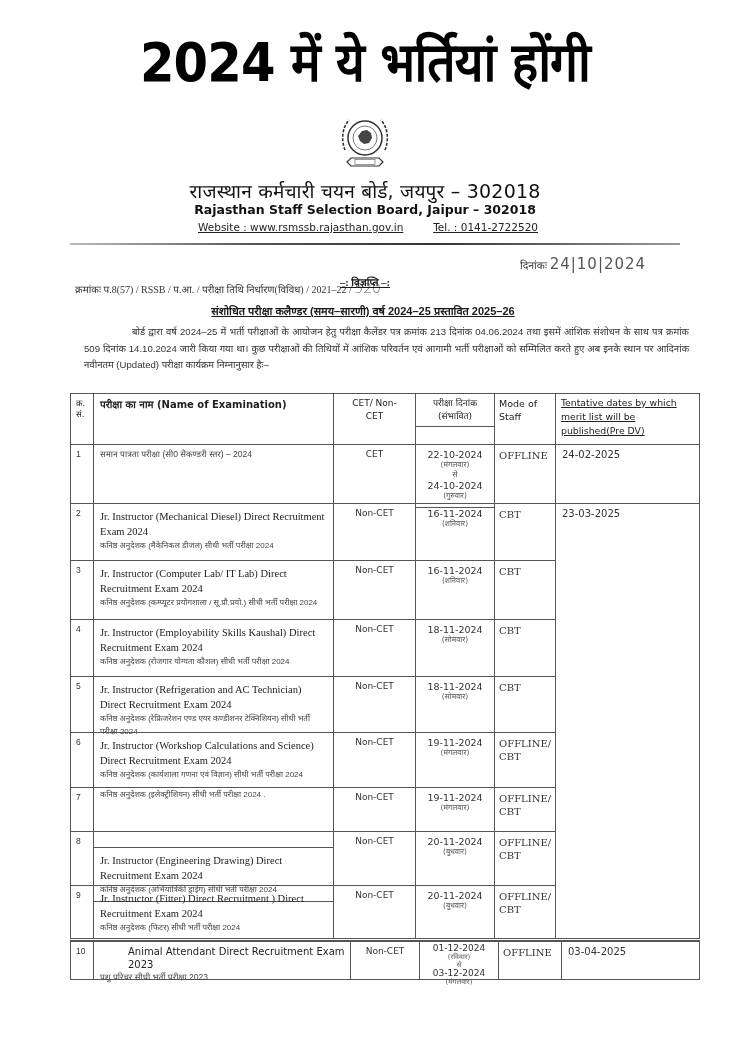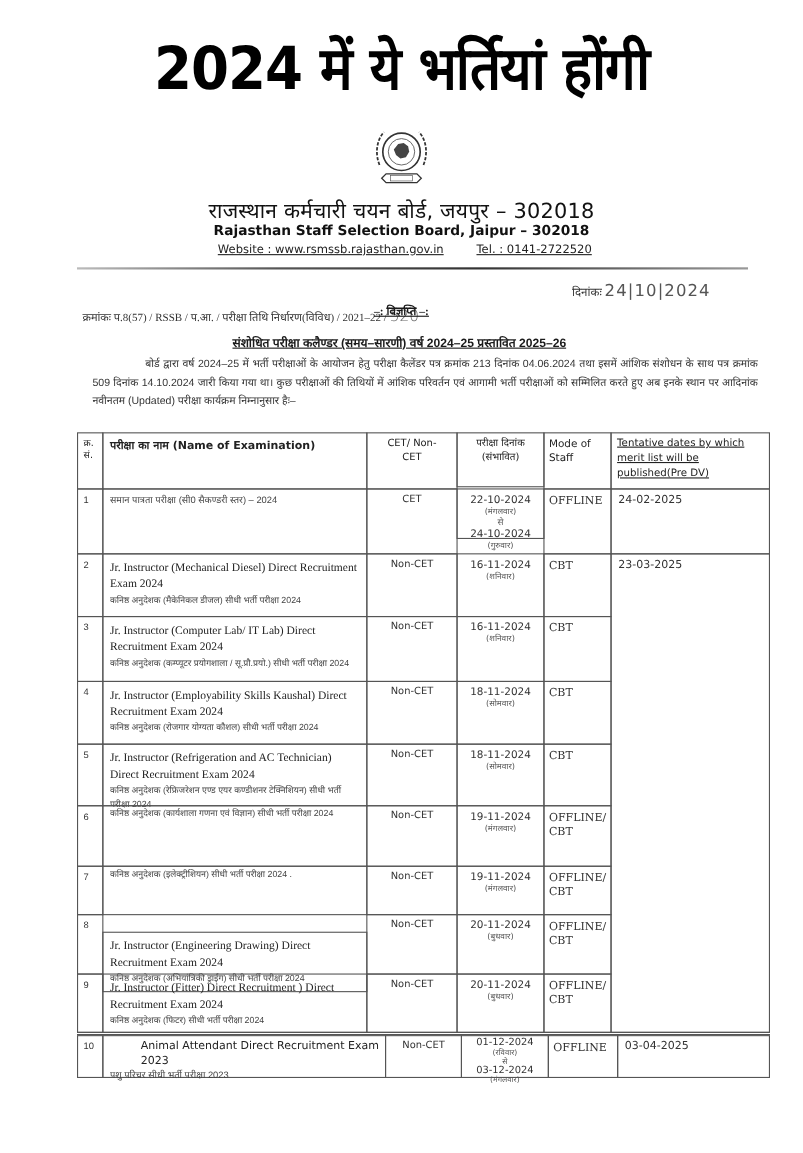--- a/index.html
+++ b/index.html
@@ -128,30 +128,30 @@
 <div class="notice-title">–: विज्ञप्ति –:</div>
 <div class="subject">संशोधित परीक्षा कलैण्डर (समय–सारणी) वर्ष 2024–25 प्रस्तावित 2025–26</div>
 
 <div class="para"><span class="indent"></span><span>बोर्ड द्वारा वर्ष 2024–25 में भर्ती परीक्षाओं के आयोजन हेतु परीक्षा कैलेंडर पत्र क्रमांक 213 दिनांक 04.06.2024 तथा इसमें आंशिक संशोधन के साथ पत्र क्रमांक 509 दिनांक 14.10.2024 जारी किया गया था। कुछ परीक्षाओं की तिथियों में आंशिक परिवर्तन एवं आगामी भर्ती परीक्षाओं को सम्मिलित करते हुए अब इनके स्थान पर आदिनांक नवीनतम (Updated) परीक्षा कार्यक्रम निम्नानुसार हैः–</span></div>
 
 <div class="tbl">
 
   <div class="cell hdr c-sn sn" style="top:0;height:52px;font-size:8.5px;line-height:11px;">क्र. सं.</div>
   <div class="cell hdr c-name" style="top:0;height:52px;padding:3px 6px;font-weight:bold;font-size:10px;">परीक्षा का नाम (Name of Examination)</div>
   <div class="cell hdr c-cet cet" style="top:0;height:52px;padding:3px 10px;line-height:13px;">CET/ Non-CET</div>
-  <div class="cell hdr c-date cet" style="top:0;height:50px;padding:3px 6px;line-height:13px;font-size:9px;">परीक्षा दिनांक (संभावित)</div>
+  <div class="cell hdr c-date cet" style="top:0;height:34px;padding:3px 6px;line-height:13px;font-size:9px;">परीक्षा दिनांक (संभावित)</div>
   <div class="cell hdr c-mode" style="top:0;height:52px;padding:3px 4px;line-height:13px;">Mode of Staff</div>
   <div class="cell hdr c-merit merit" style="top:0;height:52px;padding:2px 5px;line-height:14px;font-size:9.3px;text-decoration:underline;">Tentative dates by which merit list will be published(Pre DV)</div>
 
   <div class="cell c-sn sn" style="top:51px;height:60px;">1</div>
   <div class="cell c-name" style="top:51px;height:60px;">
     <div class="name-hi" style="padding-top:3px;font-size:8.5px;">समान पात्रता परीक्षा (सी0 सैकण्डरी स्तर) – 2024</div>
   </div>
   <div class="cell c-cet cet" style="top:51px;height:60px;">CET</div>
-  <div class="cell c-date date" style="top:51px;height:46px;">
+  <div class="cell c-date date" style="top:51px;height:64px;">
     <span>22-10-2024</span>
     <span class="day">(मंगलवार)</span>
     <span class="to">से</span>
     <span>24-10-2024</span>
     <span class="day">(गुरुवार)</span>
   </div>
   <div class="cell c-mode mode" style="top:51px;height:60px;">OFFLINE</div>
   <div class="cell c-merit merit" style="top:51px;height:60px;">24-02-2025</div>
 
   <div class="cell c-merit merit" style="top:110px;height:436px;">23-03-2025</div>
@@ -199,20 +199,21 @@
   </div>
   <div class="cell c-cet cet" style="top:283px;height:57px;">Non-CET</div>
   <div class="cell c-date date" style="top:283px;height:57px;">
     <span>18-11-2024</span>
     <span class="day">(सोमवार)</span>
   </div>
   <div class="cell c-mode mode" style="top:283px;height:57px;">CBT</div>
 
   <div class="cell c-sn sn" style="top:339px;height:56px;">6</div>
   <div class="cell c-name" style="top:339px;height:56px;">
+    <div class="name-en">Jr. Instructor (Workshop Calculations and Science) Direct Recruitment Exam 2024</div>
     <div class="name-hi">कनिष्ठ अनुदेशक (कार्यशाला गणना एवं विज्ञान) सीधी भर्ती परीक्षा 2024</div>
   </div>
   <div class="cell c-cet cet" style="top:339px;height:56px;">Non-CET</div>
   <div class="cell c-date date" style="top:339px;height:56px;">
     <span>19-11-2024</span>
     <span class="day">(मंगलवार)</span>
   </div>
   <div class="cell c-mode mode" style="top:339px;height:56px;">OFFLINE/ CBT</div>
 
   <div class="cell c-sn sn" style="top:394px;height:45px;">7</div>

